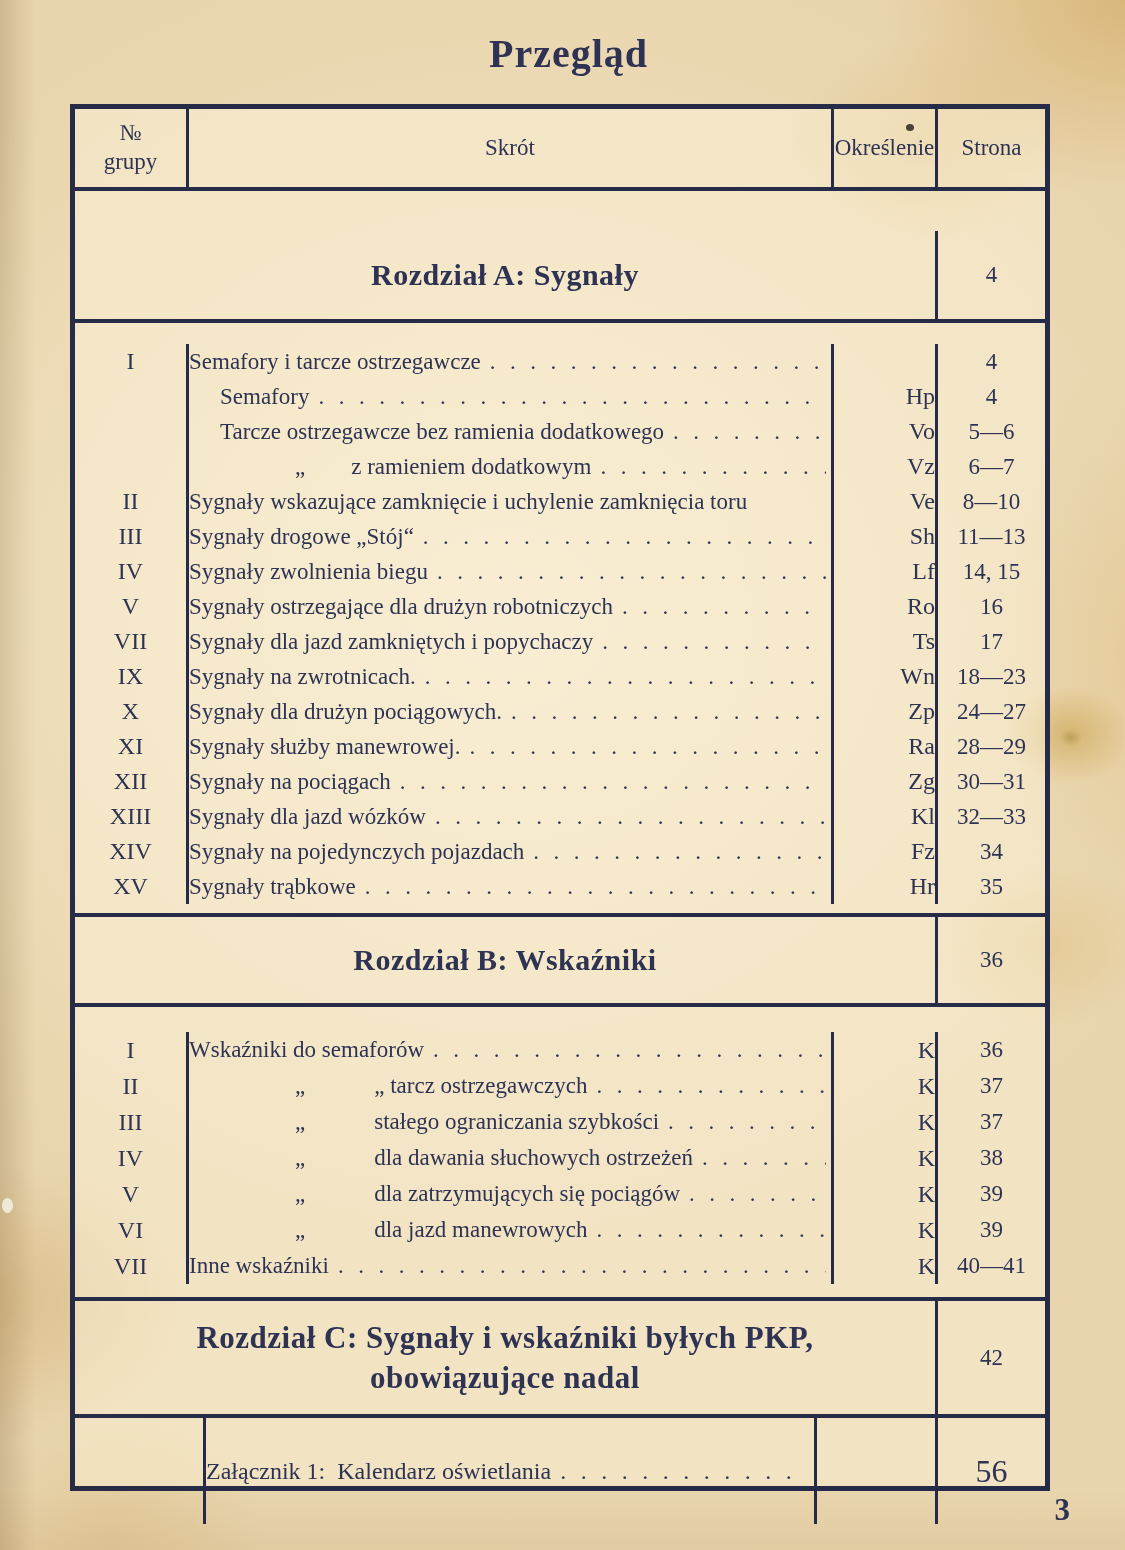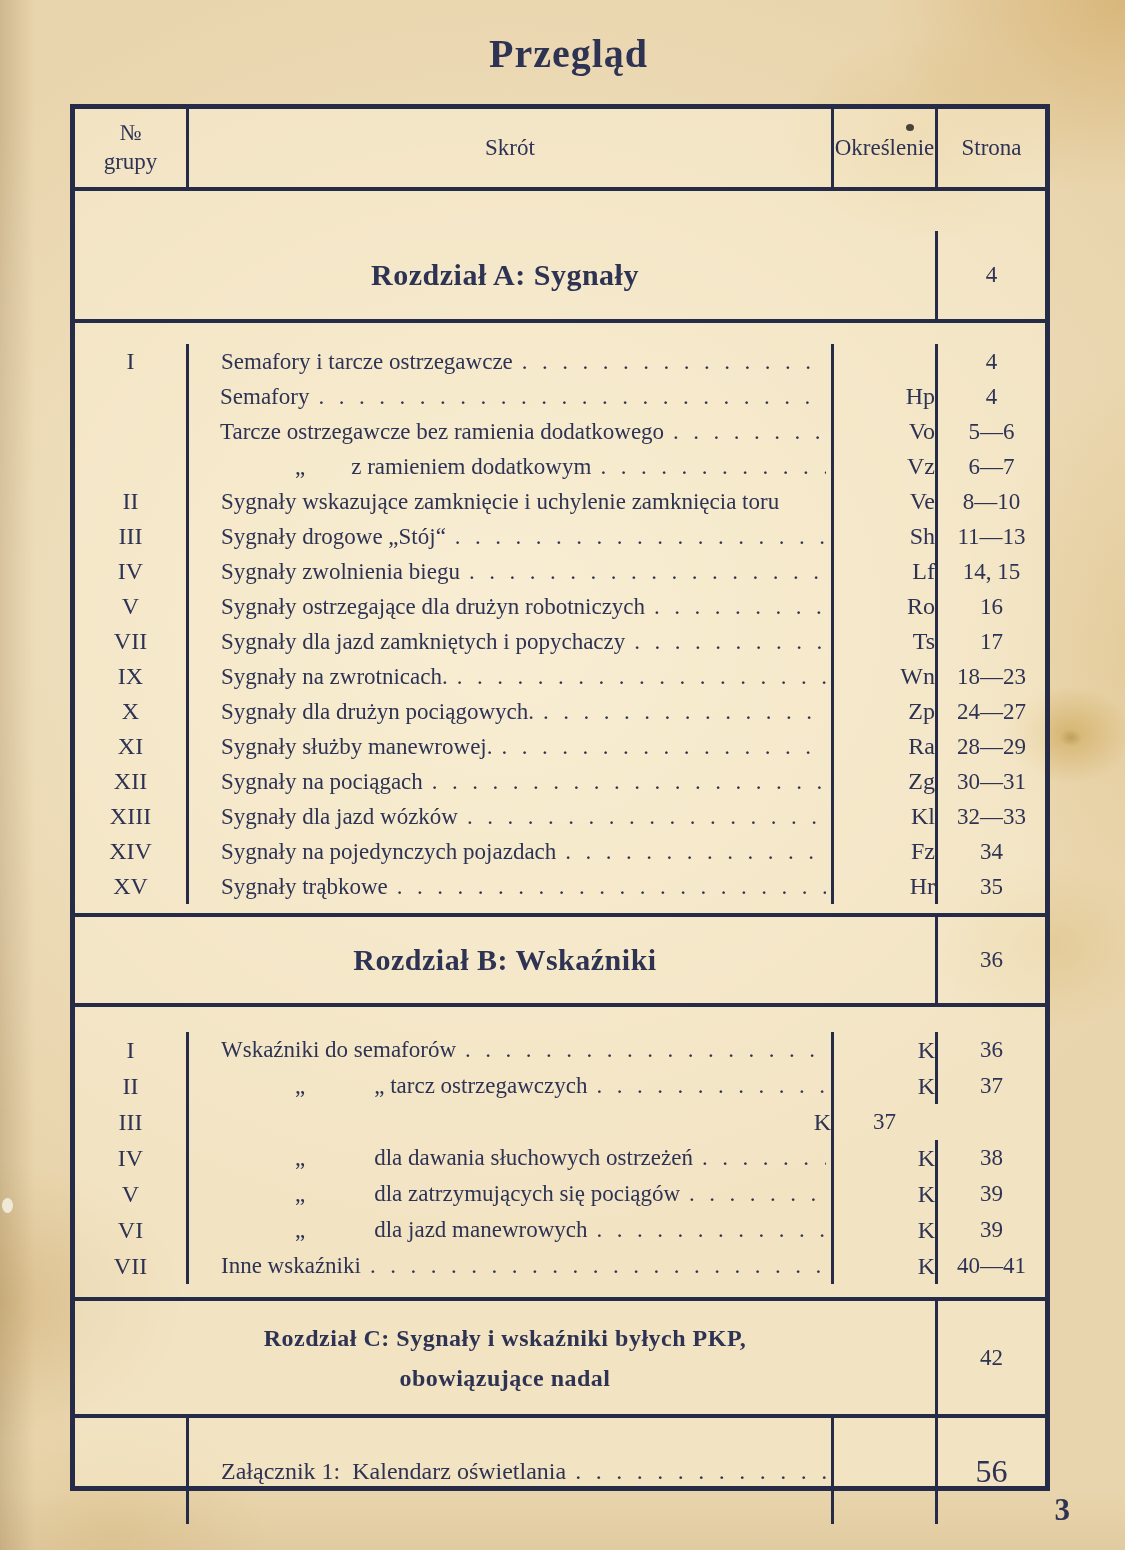--- a/index.html
+++ b/index.html
@@ -44,38 +44,38 @@
   .sec .c4{border-left:3px solid var(--ink);}
   .thead{height:82px;}
   .hc{display:flex;align-items:center;justify-content:center;text-align:center;
       font-size:23px;white-space:pre-line;line-height:1.25;}
   .sec{}
   .sec0{height:92px;margin-top:40px;}
   .sec1{height:90px;}
   .sec2{height:117px;}
   .stitle{grid-column:1/4;display:flex;align-items:center;justify-content:center;
       font-weight:700;font-size:30px;letter-spacing:.5px;white-space:pre-line;text-align:center;}
-  .sec2 .stitle{font-size:24px;line-height:40px;}
+  .sec2 .stitle{font-size:31px;line-height:40px;}
   .spg{display:flex;align-items:center;justify-content:center;}
   .bblock{}
   .body0{height:594px;padding-top:21px;}
   .body0 .brow{height:35px;line-height:35px;}
   .body1{height:294px;padding-top:25px;}
   .body1 .brow{height:36px;line-height:36px;}
   .grp{text-align:center;font-size:24px;}
   .abbr{text-align:right;font-size:24px;}
   .pg{text-align:center;font-size:23px;}
   .lab{display:flex;font-size:23px;overflow:hidden;padding-right:5px;}
   .lbl{white-space:pre;}
-  .ind0{padding-left:32px;}
+  .ind0{padding-left:0;}
   .ind1{padding-left:31px;}
   .ind2{padding-left:106px;}
   .dots{flex:1;overflow:hidden;white-space:nowrap;padding-left:9px;color:var(--text);}
   .dots::after{content:"...........................................";letter-spacing:14.5px;}
-  .app{height:106px;align-items:stretch;}
+  .app{height:106px;align-items:stretch;gap:17px;}
   .app .cell{display:flex;align-items:center;}
   .app .lab{font-size:24px;}
   .app .pg{justify-content:center;font-size:32px;}
   .pageno{position:absolute;right:55px;top:1492px;font-size:31px;font-weight:700;color:var(--text);}
   .speck{position:absolute;left:906px;top:124px;width:8px;height:7px;border-radius:50%;
          background:#2b2721;opacity:.85;}
   .fleck{position:absolute;left:2px;top:1198px;width:11px;height:15px;border-radius:50%;
          background:#f6f1e4;opacity:.85;}
 </style>
 </head>
@@ -261,20 +261,24 @@
             <div class="cell c1 grp">II</div>
             <div class="cell c2 lab ind2">
               <span class="lbl">„   „ tarcz ostrzegawczych</span>
               <span class="dots"></span>
             </div>
             <div class="cell c3 abbr">K</div>
             <div class="cell c4 pg">37</div>
           </div>
           <div class="row brow">
             <div class="cell c1 grp">III</div>
+            <div class="cell c2 lab ind2">
+              <span class="lbl">„   stałego ograniczania szybkości</span>
+              <span class="dots"></span>
+            </div>
             <div class="cell c3 abbr">K</div>
             <div class="cell c4 pg">37</div>
           </div>
           <div class="row brow">
             <div class="cell c1 grp">IV</div>
             <div class="cell c2 lab ind2">
               <span class="lbl">„   dla dawania słuchowych ostrzeżeń</span>
               <span class="dots"></span>
             </div>
             <div class="cell c3 abbr">K</div>

